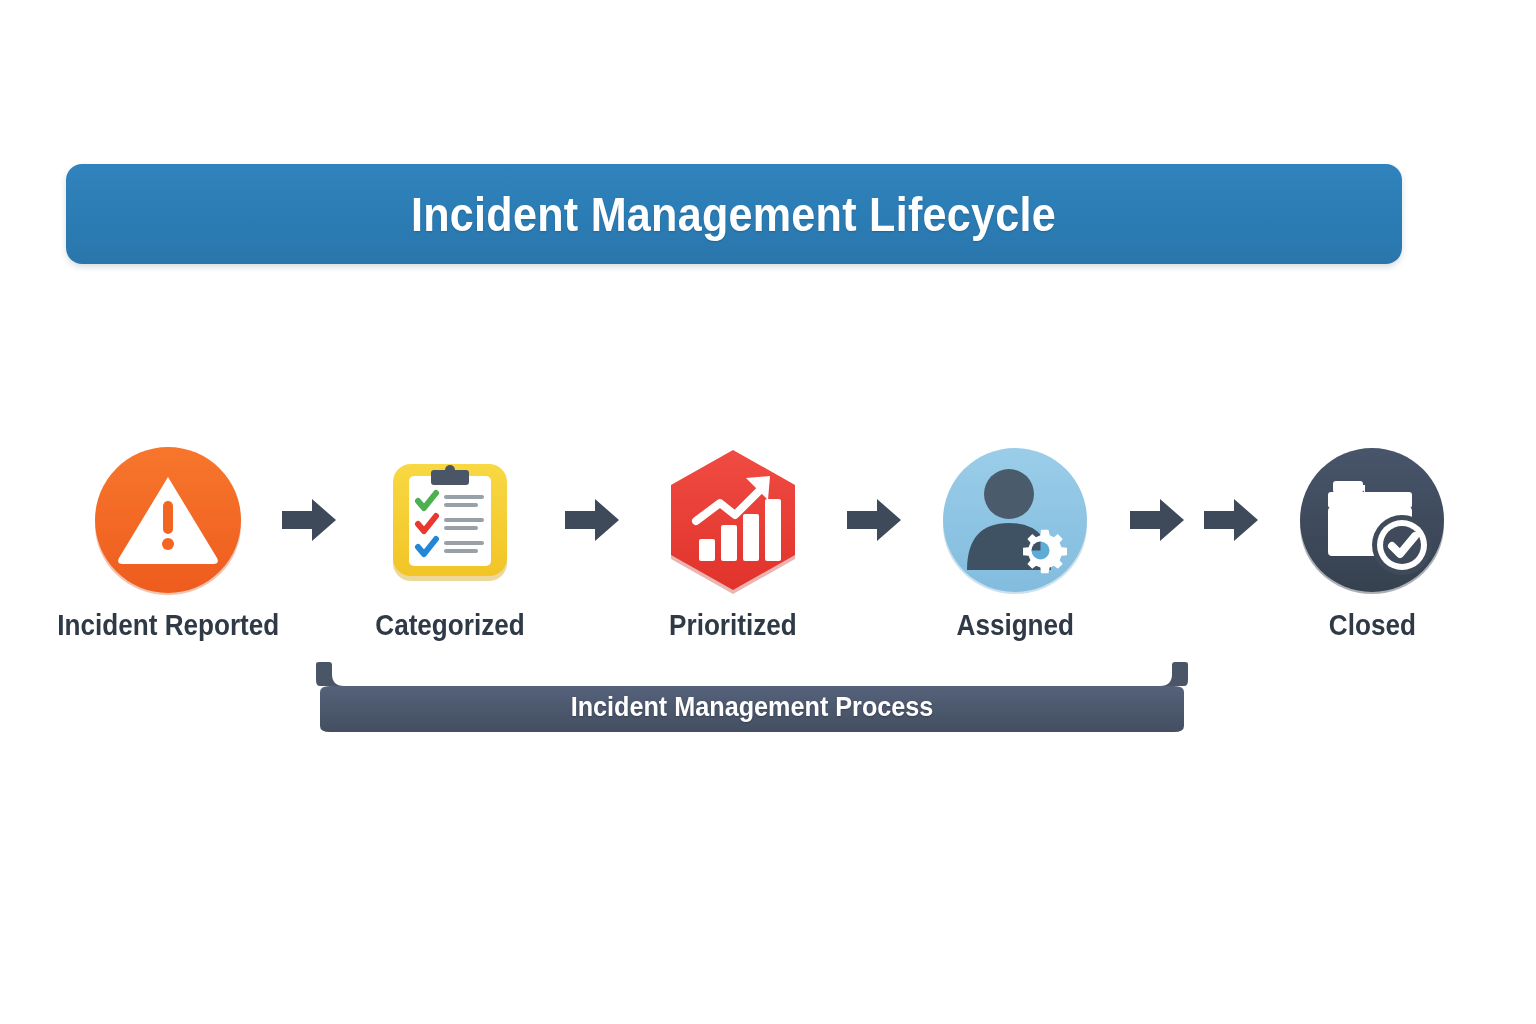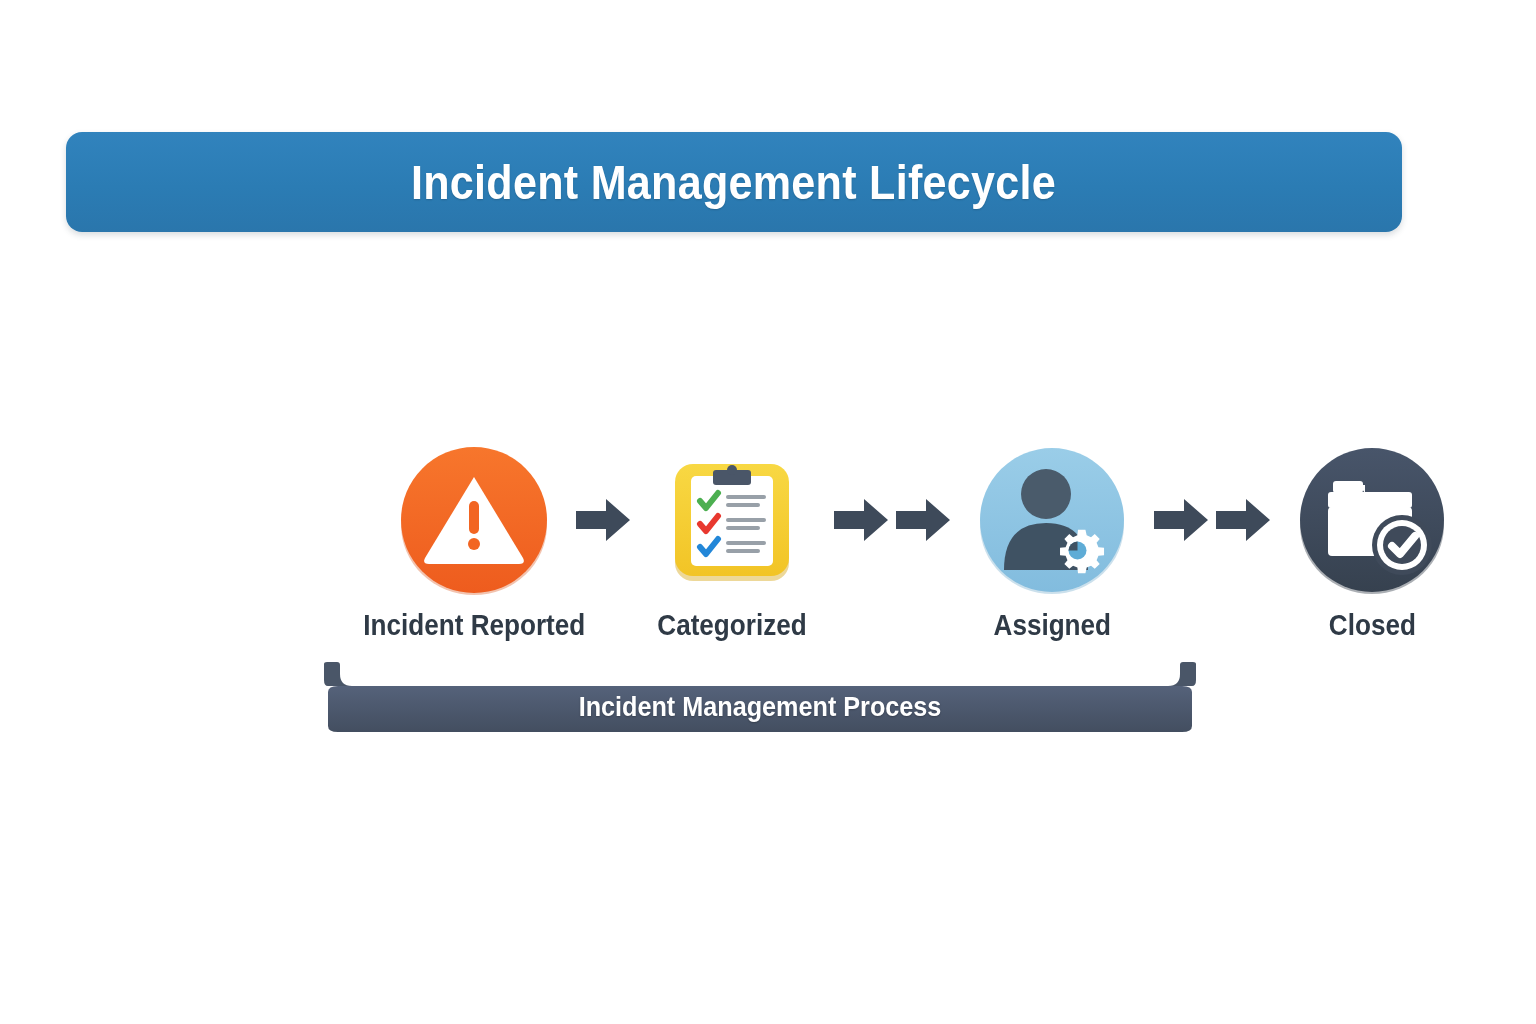--- a/index.html
+++ b/index.html
@@ -20,21 +20,21 @@
     position: relative;
     width: 1536px;
     height: 1024px;
     background: #ffffff;
   }
 
   
   .title-banner {
     position: absolute;
     left: 66px;
-    top: 132px;
+    top: 164px;
     width: 1336px;
     height: 100px;
     background: linear-gradient(180deg, #3183bd 0%, #2b7cb4 55%, #2a76ac 100%);
     border-radius: 16px;
     box-shadow: 0 3px 6px rgba(40,60,80,0.18);
     display: flex;
     align-items: center;
     justify-content: center;
   }
   .title-banner-text {
@@ -50,21 +50,21 @@
 
   
   .flow {
     position: absolute;
     left: 70px;
     top: 445px;
     width: 1400px;
     height: 200px;
     display: flex;
     align-items: flex-start;
-    justify-content: flex-end;
+    justify-content: space-between;
   }
   .step {
     width: 196px;
     display: flex;
     flex-direction: column;
     align-items: center;
   }
   .step-icon-wrap {
     width: 150px;
     height: 150px;
@@ -89,21 +89,21 @@
     height: 150px;
     display: flex;
     align-items: center;
     justify-content: center;
     flex: 0 0 auto;
   }
 
   
   .bracket {
     position: absolute;
-    left: 320px;
+    left: 312px;
     top: 662px;
     width: 880px;
     height: 72px;
   }
   .bracket-text {
     position: absolute;
     left: 0;
     top: 0;
     width: 880px;
     height: 72px;
@@ -185,20 +185,43 @@
       </div>
       <div class="step-label">Categorized</div>
     </div>
 
     <div class="arrow-cell">
       <svg width="58" height="48" viewBox="0 0 58 48">
         <path d="M2 15 L32 15 L32 3 L56 24 L32 45 L32 33 L2 33 Z" fill="#3E4A5A"></path>
       </svg>
     </div>
 
+    <div class="step">
+      <div class="step-icon-wrap">
+        <svg width="150" height="150" viewBox="0 0 150 150">
+          <defs>
+            <linearGradient id="gRed" x1="0" y1="0" x2="0" y2="1">
+              <stop offset="0%" stop-color="#F04B42"></stop>
+              <stop offset="100%" stop-color="#E0332C"></stop>
+            </linearGradient>
+          </defs>
+          <path d="M75 9 L137 44 L137 114 L75 149 L13 114 L13 44 Z" fill="#C5281F" opacity="0.35"></path>
+          <path d="M75 5 L137 40 L137 110 L75 145 L13 110 L13 40 Z" fill="url(#gRed)"></path>
+
+          <rect x="41" y="94" width="16" height="22" rx="2" fill="#ffffff"></rect>
+          <rect x="63" y="80" width="16" height="36" rx="2" fill="#ffffff"></rect>
+          <rect x="85" y="69" width="16" height="47" rx="2" fill="#ffffff"></rect>
+          <rect x="107" y="54" width="16" height="62" rx="2" fill="#ffffff"></rect>
+
+          <path d="M38 76 L62 58 L77 70 L106 41" stroke="#ffffff" stroke-width="8" fill="none" stroke-linecap="round" stroke-linejoin="round"></path>
+          <path d="M88 33 L112 31 L110 55 Z" fill="#ffffff"></path>
+        </svg>
+      </div>
+      <div class="step-label">Prioritized</div>
+    </div>
 
     <div class="arrow-cell">
       <svg width="58" height="48" viewBox="0 0 58 48">
         <path d="M2 15 L32 15 L32 3 L56 24 L32 45 L32 33 L2 33 Z" fill="#3E4A5A"></path>
       </svg>
     </div>
 
     <div class="step">
       <div class="step-icon-wrap">
         <svg width="150" height="150" viewBox="0 0 150 150">

